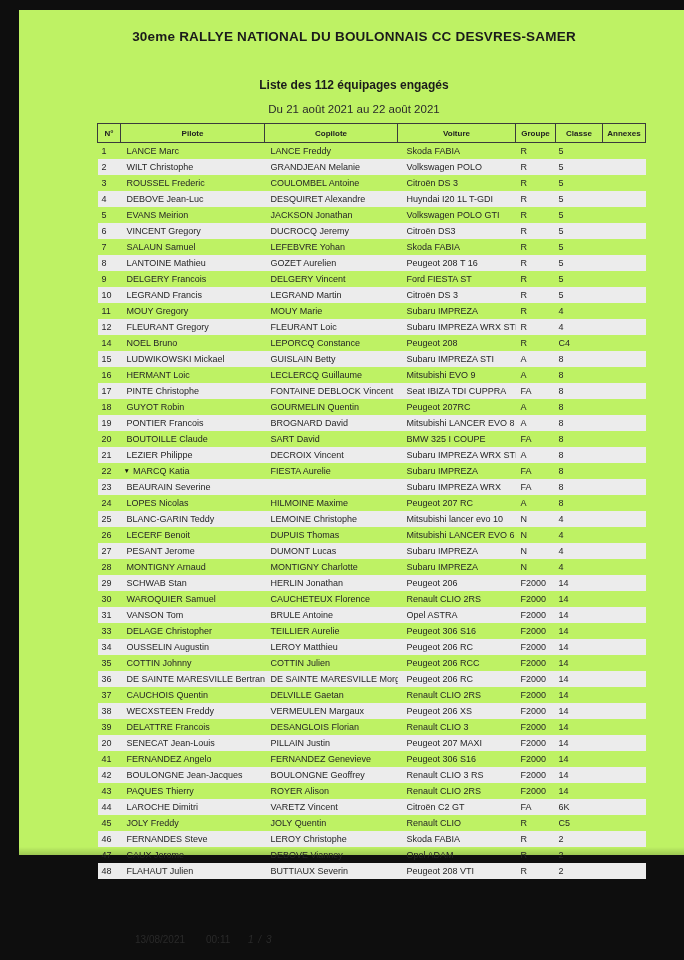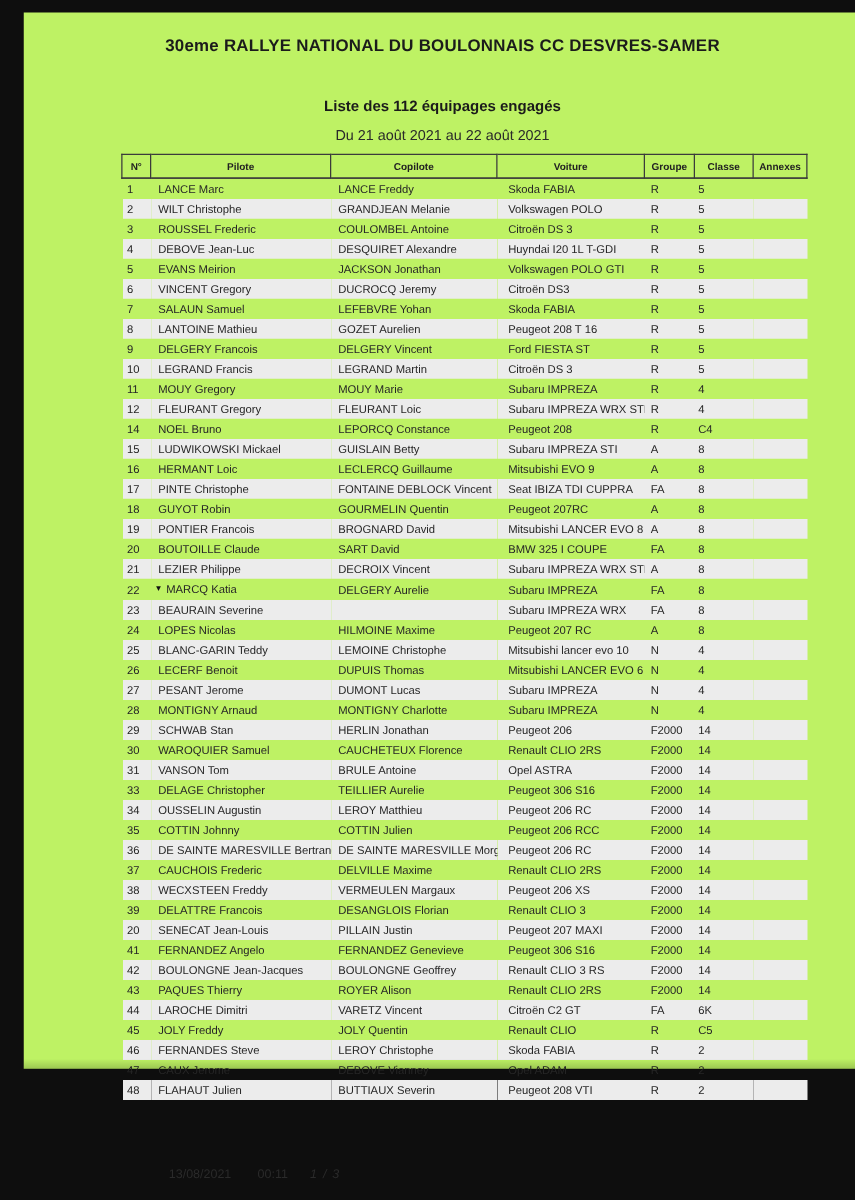--- a/index.html
+++ b/index.html
@@ -240,21 +240,21 @@
             <td class="c-pilote">LEZIER Philippe</td>
             <td class="c-copilote">DECROIX Vincent</td>
             <td class="c-voiture">Subaru IMPREZA WRX STI</td>
             <td class="c-groupe">A</td>
             <td class="c-classe">8</td>
             <td class="c-annexes"></td>
           </tr>
           <tr>
             <td class="c-n">22</td>
             <td class="c-pilote"><span class="flag">▼</span>MARCQ Katia</td>
-            <td class="c-copilote">DELGERY Aurelie</td>
+            <td class="c-copilote">FIESTA Aurelie</td>
             <td class="c-voiture">Subaru IMPREZA</td>
             <td class="c-groupe">FA</td>
             <td class="c-classe">8</td>
             <td class="c-annexes"></td>
           </tr>
           <tr>
             <td class="c-n">23</td>
             <td class="c-pilote">BEAURAIN Severine</td>
             <td class="c-copilote"></td>
             <td class="c-voiture">Subaru IMPREZA WRX</td>
@@ -365,22 +365,22 @@
             <td class="c-n">36</td>
             <td class="c-pilote">DE SAINTE MARESVILLE Bertrand</td>
             <td class="c-copilote">DE SAINTE MARESVILLE Morgan</td>
             <td class="c-voiture">Peugeot 206 RC</td>
             <td class="c-groupe">F2000</td>
             <td class="c-classe">14</td>
             <td class="c-annexes"></td>
           </tr>
           <tr>
             <td class="c-n">37</td>
-            <td class="c-pilote">CAUCHOIS Frederic</td>
-            <td class="c-copilote">DELVILLE Maxime</td>
+            <td class="c-pilote">CAUCHOIS Quentin</td>
+            <td class="c-copilote">DELVILLE Gaetan</td>
             <td class="c-voiture">Renault CLIO 2RS</td>
             <td class="c-groupe">F2000</td>
             <td class="c-classe">14</td>
             <td class="c-annexes"></td>
           </tr>
           <tr>
             <td class="c-n">38</td>
             <td class="c-pilote">WECXSTEEN Freddy</td>
             <td class="c-copilote">VERMEULEN Margaux</td>
             <td class="c-voiture">Peugeot 206 XS</td>

